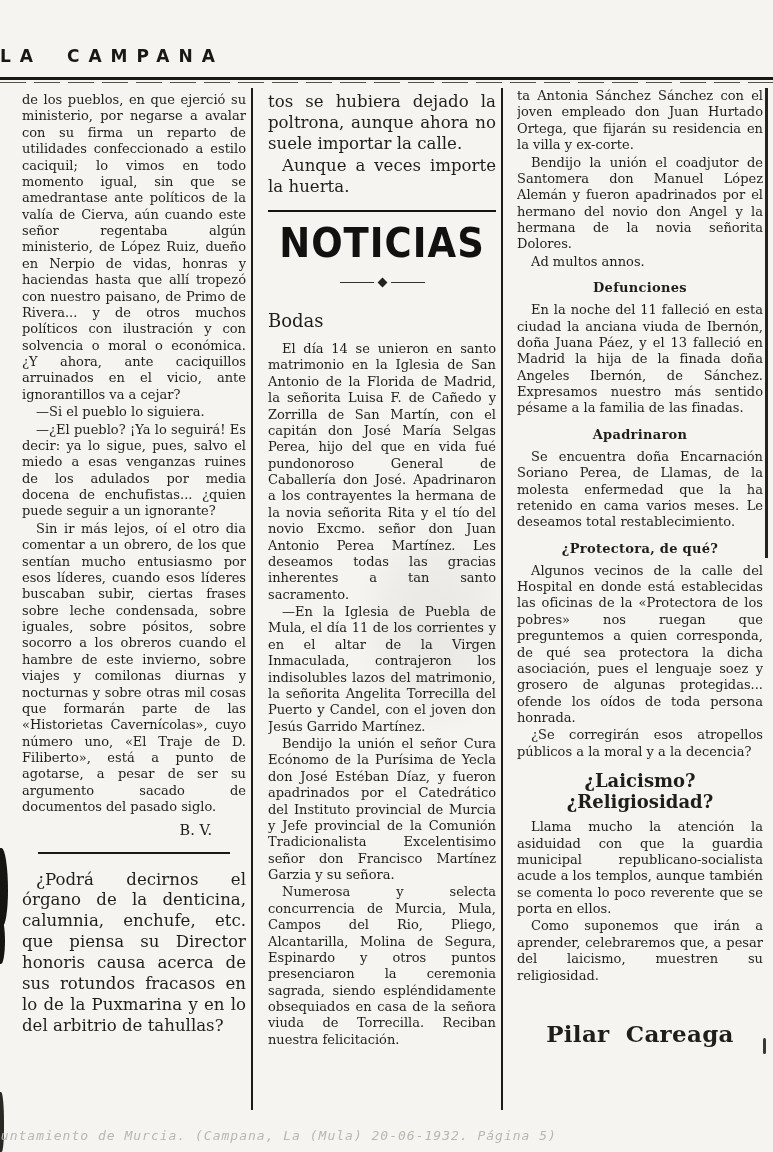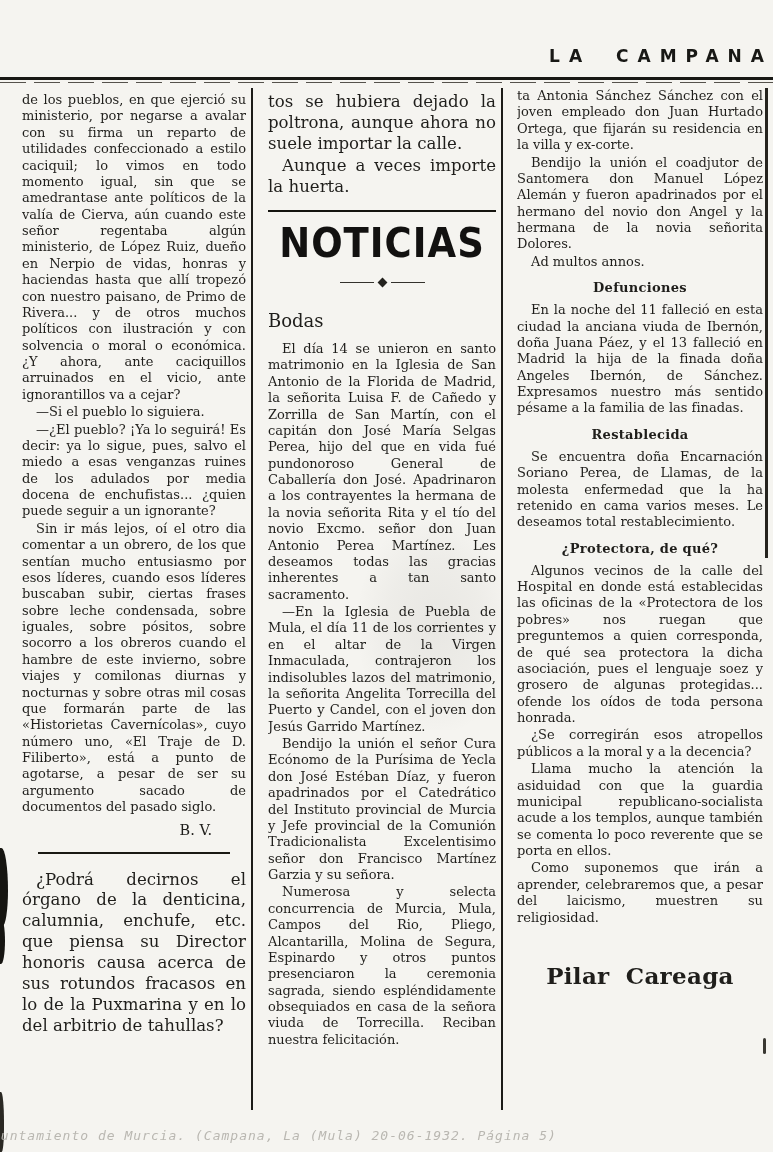--- a/index.html
+++ b/index.html
@@ -8,21 +8,21 @@
     width:773px;height:1152px;
     margin:0 auto;
     background:#f5f4f0;
     overflow:hidden;
     color:#1f1e1b;
     font-family:"DejaVu Serif", serif;
   }
   
   .masthead{
     position:absolute;top:46px;left:0;width:100%;
-    text-align:right;
+    text-align:left;
     font-family:"DejaVu Sans", sans-serif;
     font-weight:bold;font-size:17px;
     letter-spacing:9px;word-spacing:10px;
     color:#181815;
   }
   .header-rule{position:absolute;top:77px;left:0;width:773px;height:3px;background:#181815;}
   .header-rule2{
     position:absolute;top:82px;left:0;width:773px;height:1px;
     background:repeating-linear-gradient(90deg,#55524c 0 26px,transparent 26px 34px);
   }
@@ -122,27 +122,28 @@
   </div>
 
   <div class="col col-right">
     <p class="t">ta Antonia Sánchez Sánchez con el joven empleado don Juan Hurtado Ortega, que fijarán su residencia en la villa y ex-corte.</p>
     <p class="t ind">Bendijo la unión el coadjutor de Santomera don Manuel López Alemán y fueron apadrinados por el hermano del novio don Angel y la hermana de la novia señorita Dolores.</p>
     <p class="t ind">Ad multos annos.</p>
 
     <div class="h-sec">Defunciones</div>
     <p class="t ind">En la noche del 11 falleció en esta ciudad la anciana viuda de Ibernón, doña Juana Páez, y el 13 falleció en Madrid la hija de la finada doña Angeles Ibernón, de Sánchez. Expresamos nuestro más sentido pésame a la familia de las finadas.</p>
 
-    <div class="h-sec">Restablecida</div>
+    <div class="h-sec">Apadrinaron</div>
     <p class="t ind">Se encuentra doña Encarnación Soriano Perea, de Llamas, de la molesta enfermedad que la ha retenido en cama varios meses. Le deseamos total restablecimiento.</p>
 
     <div class="h-sec">¿Protectora, de qué?</div>
     <p class="t ind">Algunos vecinos de la calle del Hospital en donde está establecidas las oficinas de la «Protectora de los pobres» nos ruegan que preguntemos a quien corresponda, de qué sea protectora la dicha asociación, pues el lenguaje soez y grosero de algunas protegidas... ofende los oídos de toda persona honrada.</p>
     <p class="t ind">¿Se corregirán esos atropellos públicos a la moral y a la decencia?</p>
 
+    <div class="h-sec wide">¿Laicismo? ¿Religiosidad?</div>
     <p class="t ind">Llama mucho la atención la asiduidad con que la guardia municipal republicano-socialista acude a los templos, aunque también se comenta lo poco reverente que se porta en ellos.</p>
     <p class="t ind">Como suponemos que irán a aprender, celebraremos que, a pesar del laicismo, muestren su religiosidad.</p>
 
     <div class="h-sec spaced">Pilar Careaga</div>
 
   </div>
 
   <div class="art art-blob1"></div>
   <div class="art art-blob2"></div>
   <div class="art art-streak"></div>

